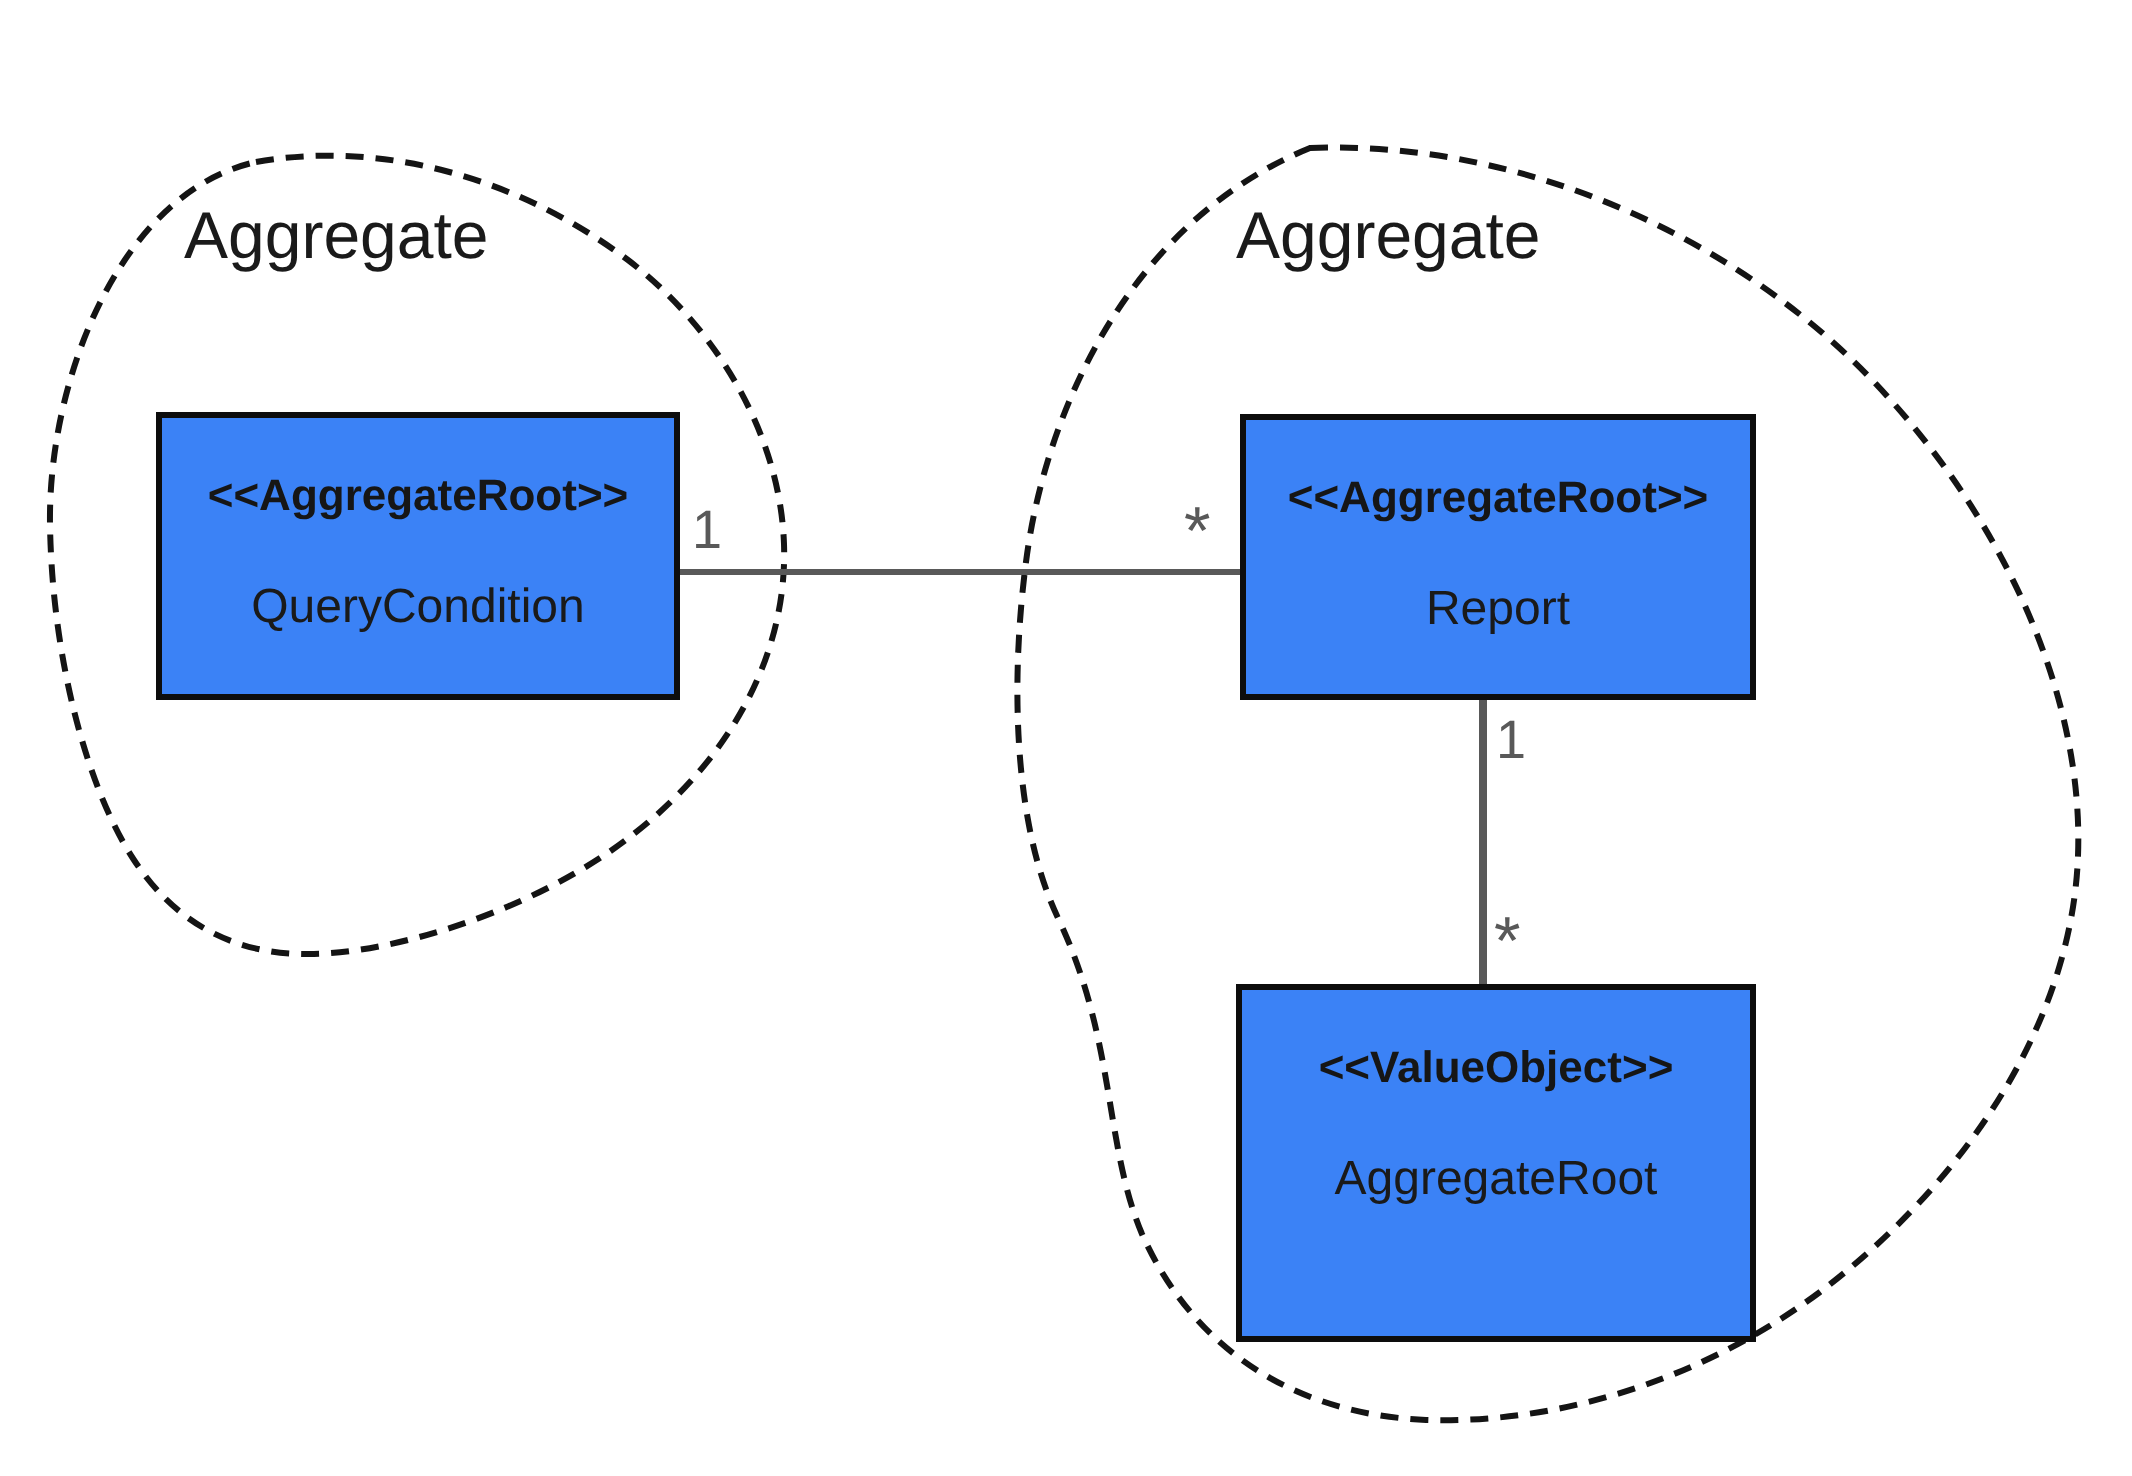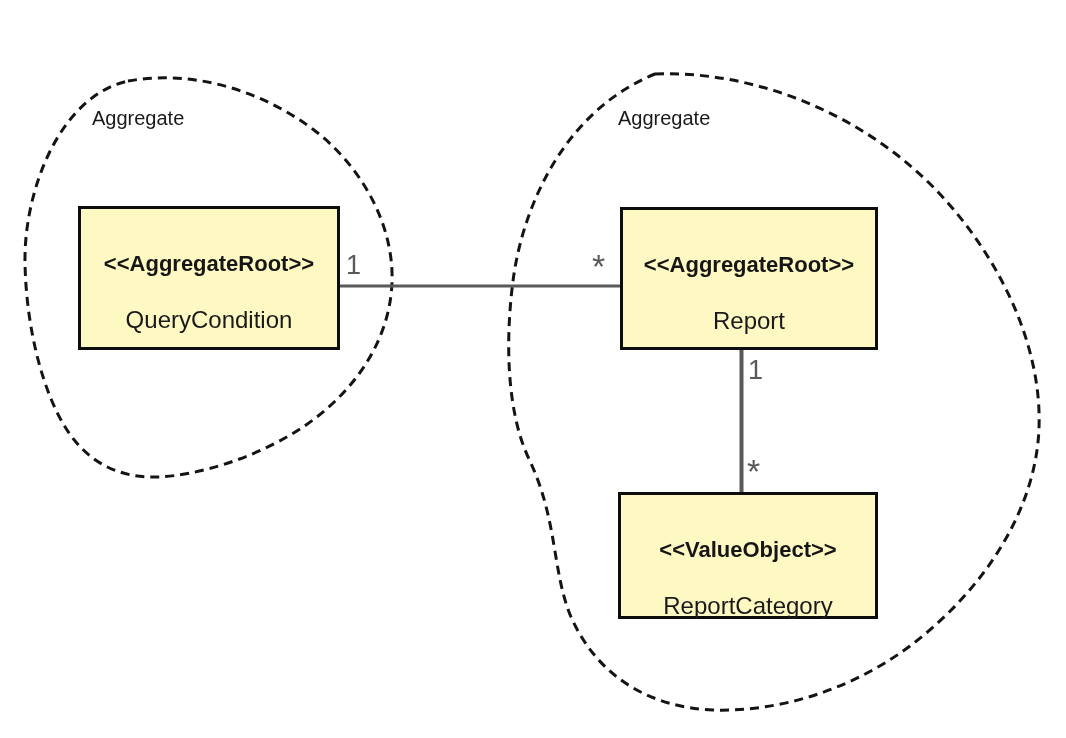--- a/index.html
+++ b/index.html
@@ -17,42 +17,42 @@
   }
   .layer {
     position: absolute;
     left: 0;
     top: 0;
     width: 1066px;
     height: 738px;
   }
   .agg-label {
     position: absolute;
-    font-size: 20px;
+    font-size: 33px;
     line-height: 38px;
     color: #1a1a1a;
     white-space: nowrap;
   }
   #agg-label-left  { left: 92px;  top: 99px; }
   #agg-label-right { left: 618px; top: 99px; }
 
   .uml-box {
     position: absolute;
     box-sizing: border-box;
-    background: #fef9c3;
+    background: #3b82f6;
     border: 3px solid #0d0d0d;
     display: flex;
     flex-direction: column;
     align-items: center;
-    padding-top: 40px;
+    padding-top: 24px;
     gap: 24px;
   }
   #box-reportcategory { left: 78px;  top: 206px; width: 262px; height: 144px; }
   #box-report         { left: 620px; top: 207px; width: 258px; height: 143px; }
-  #box-querycondition { left: 618px; top: 492px; width: 260px; height: 127px; }
+  #box-querycondition { left: 618px; top: 492px; width: 260px; height: 179px; }
 
   .stereotype {
     font-size: 22px;
     line-height: 30px;
     font-weight: bold;
     color: #161616;
     white-space: nowrap;
   }
   .classname {
     font-size: 24px;
@@ -114,21 +114,21 @@
     <div class="classname">QueryCondition</div>
   </div>
 
   <div class="uml-box" id="box-report">
     <div class="stereotype">&lt;&lt;AggregateRoot&gt;&gt;</div>
     <div class="classname">Report</div>
   </div>
 
   <div class="uml-box" id="box-querycondition">
     <div class="stereotype">&lt;&lt;ValueObject&gt;&gt;</div>
-    <div class="classname">ReportCategory</div>
+    <div class="classname">AggregateRoot</div>
   </div>
 
   <div class="mult mult-digit" id="mult-one-left">1</div>
 
   <div class="mult mult-star" id="mult-star-left">*</div>
 
   <div class="mult mult-digit" id="mult-one-down">1</div>
 
   <div class="mult mult-star" id="mult-star-down">*</div>
 

